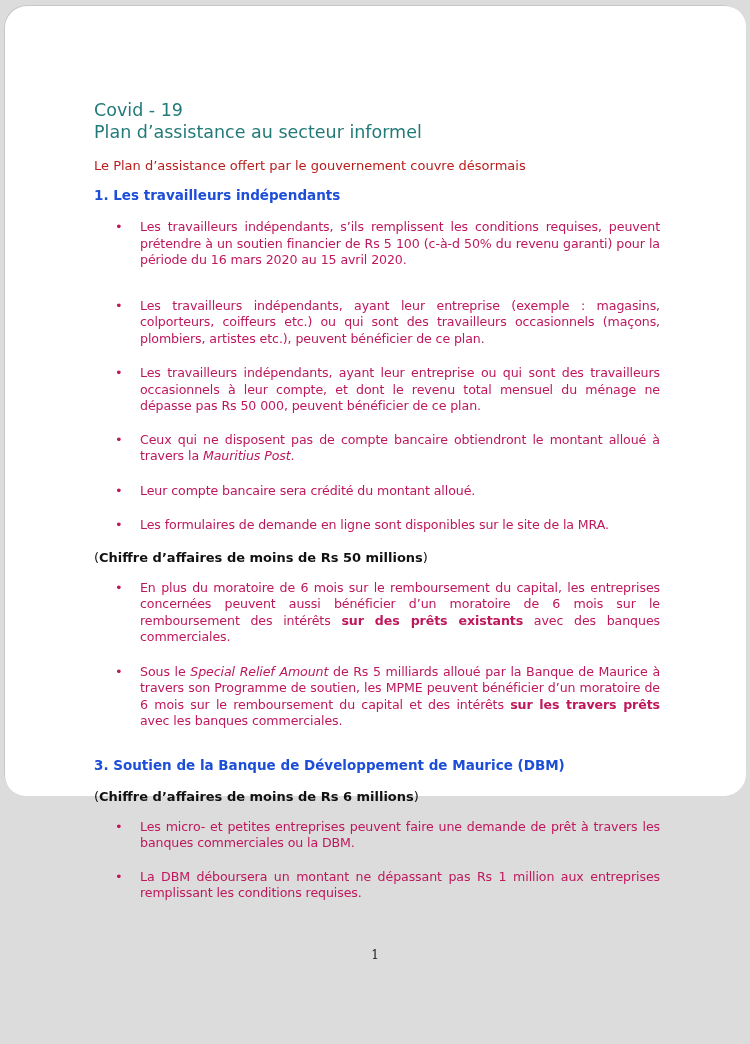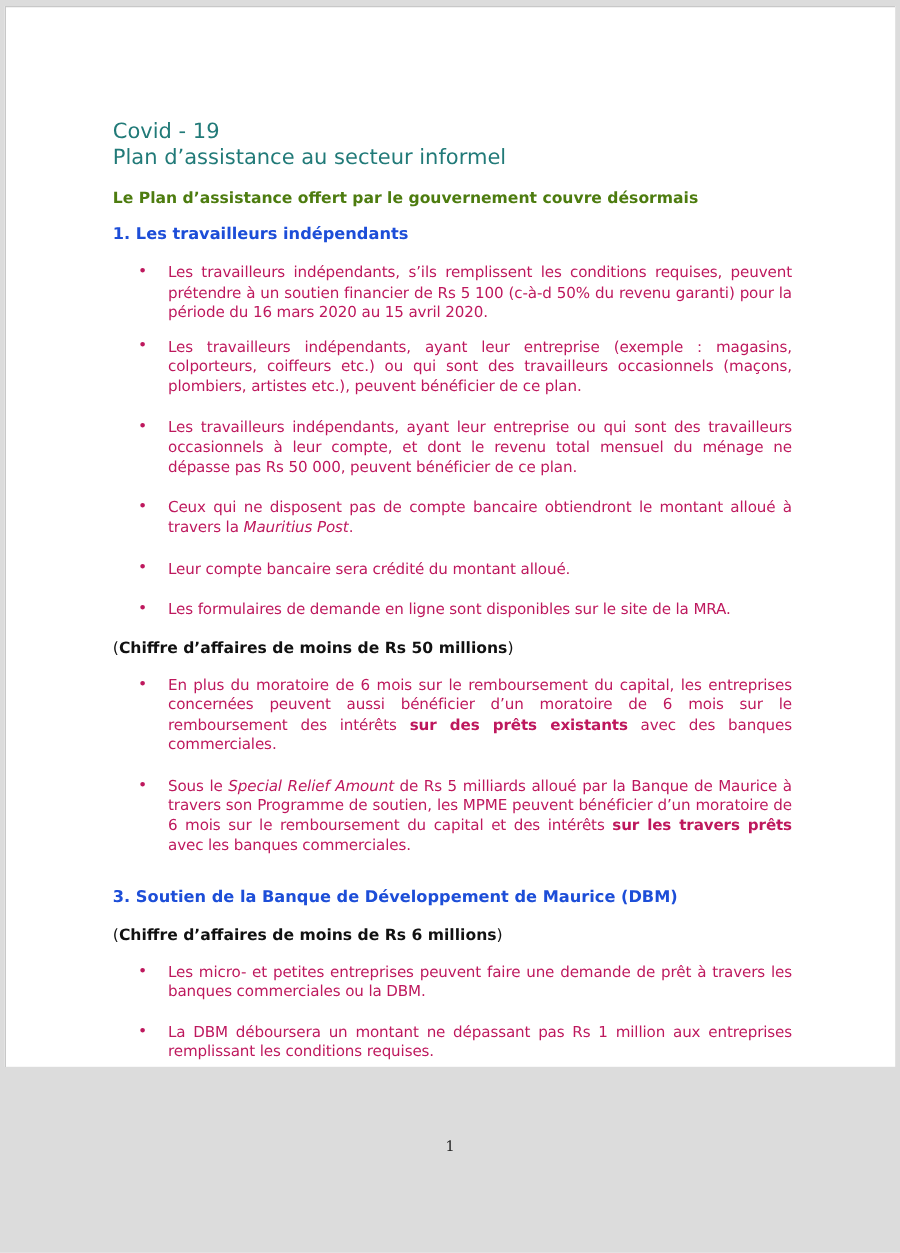--- a/index.html
+++ b/index.html
@@ -3,34 +3,35 @@
 <meta charset="utf-8">
 <style>
   html, body { margin: 0; padding: 0; }
   body {
     width: 750px; height: 1044px; overflow: hidden;
     background: #dcdcdc;
     position: relative;
     font-family: "DejaVu Sans", "Liberation Sans", sans-serif;
   }
   .page {
-    position: absolute; left: 4px; top: 5px; width: 742px; height: 884px;
+    position: absolute; left: 4px; top: 5px; width: 742px; height: 791px;
     background: #ffffff;
     box-shadow: inset 1px 1px 0 #c8c8c8;
+    border-radius: 22px;
   }
   .content {
     position: absolute; left: 90px; top: 94px; width: 566px;
     color: #1a1a1a; font-size: 13px;
   }
   .title {
     color: #217a78; font-size: 17.5px; line-height: 22px; margin: 0;
     font-family: "DejaVu Sans", sans-serif;
   }
   .intro {
-    font-weight: bold; font-size: 13px; margin: 15px 0 0 0; color: #4d7c0f;
+    font-weight: normal; font-size: 13px; margin: 15px 0 0 0; color: #b91c1c;
   }
   .sec-head {
     color: #1d4ed8; font-weight: bold; font-size: 13.5px; margin: 0;
   }
   .sub-head { font-size: 13px; margin: 0; color: #111; }
   .sub-head b { font-weight: bold; }
   ul.bl {
     list-style: none; margin: 0; padding: 0;
   }
   ul.bl li {
@@ -50,21 +51,21 @@
 
 <div class="page">
   <div class="content">
     <p class="title">Covid - 19</p>
     <p class="title">Plan d’assistance au secteur informel</p>
     <p class="intro">Le Plan d’assistance offert par le gouvernement couvre désormais</p>
 
     <p class="sec-head" style="margin-top:14px">1. Les travailleurs indépendants</p>
     <ul class="bl" style="margin-top:16px">
       <li>Les travailleurs indépendants, s’ils remplissent les conditions requises, peuvent prétendre à un soutien financier de Rs 5 100 (c-à-d 50% du revenu garanti) pour la période du 16 mars 2020 au 15 avril 2020.</li>
-      <li style="margin-top:12px">Les travailleurs indépendants, ayant leur entreprise (exemple : magasins, colporteurs, coiffeurs etc.) ou qui sont des travailleurs occasionnels (maçons, plombiers, artistes etc.), peuvent bénéficier de ce plan.</li>
+      <li style="margin-top:29px">Les travailleurs indépendants, ayant leur entreprise (exemple : magasins, colporteurs, coiffeurs etc.) ou qui sont des travailleurs occasionnels (maçons, plombiers, artistes etc.), peuvent bénéficier de ce plan.</li>
       <li style="margin-top:18px">Les travailleurs indépendants, ayant leur entreprise ou qui sont des travailleurs occasionnels à leur compte, et dont le revenu total mensuel du ménage ne dépasse pas Rs 50 000, peuvent bénéficier de ce plan.</li>
       <li style="margin-top:17px"><span>Ceux qui ne disposent pas de compte bancaire obtiendront le montant alloué à travers la </span><i>Mauritius Post</i><span>.</span></li>
       <li style="margin-top:18px">Leur compte bancaire sera crédité du montant alloué.</li>
       <li style="margin-top:18px">Les formulaires de demande en ligne sont disponibles sur le site de la MRA.</li>
     </ul>
 
     <p class="sub-head" style="margin-top:16px"><span>(</span><b>Chiffre d’affaires de moins de Rs 50 millions</b><span>)</span></p>
     <ul class="bl" style="margin-top:15px">
       <li><span>En plus du moratoire de 6 mois sur le remboursement du capital, les entreprises concernées peuvent aussi bénéficier d’un moratoire de 6 mois sur le remboursement des intérêts </span><b>sur des prêts existants</b><span> avec des banques commerciales.</span></li>
       <li style="margin-top:18px"><span>Sous le </span><i>Special Relief Amount</i><span> de Rs 5 milliards alloué par la Banque de Maurice à travers son Programme de soutien, les MPME peuvent bénéficier d’un moratoire de 6 mois sur le remboursement du capital et des intérêts </span><b>sur les travers prêts</b><span> avec les banques commerciales.</span></li>

